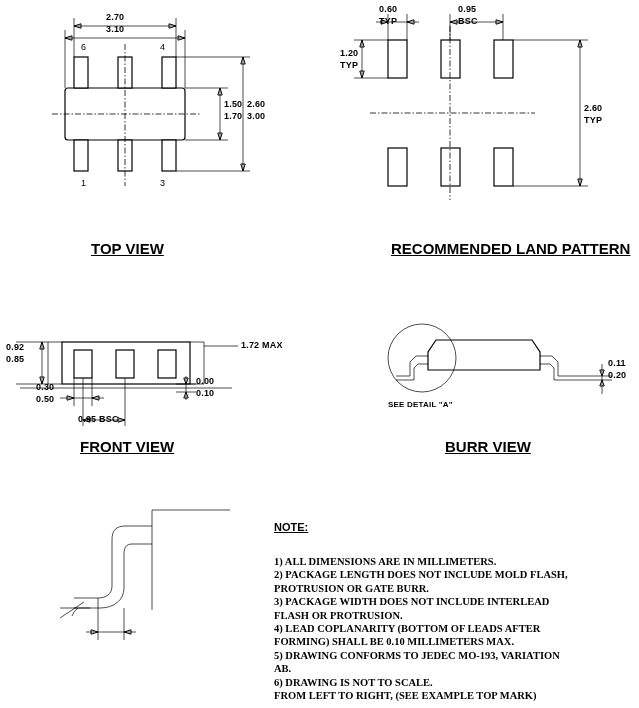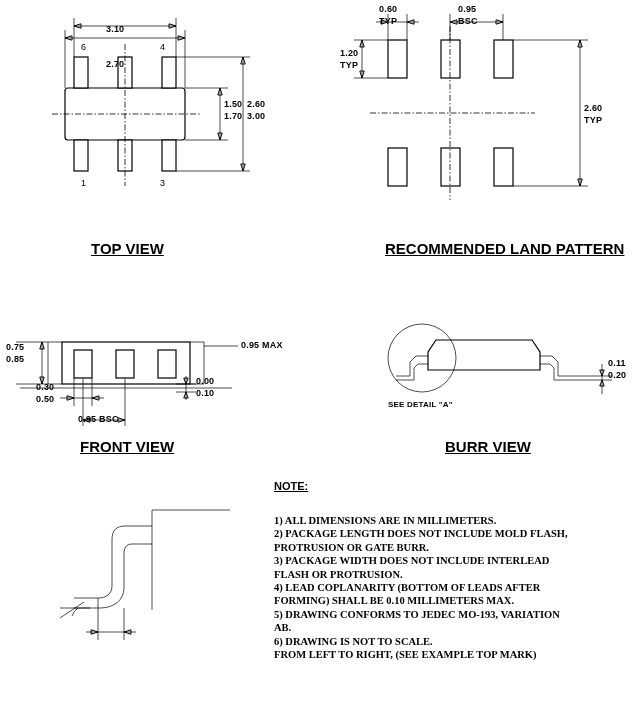--- a/index.html
+++ b/index.html
@@ -8,21 +8,21 @@
     background:#ffffff;
     font-family:"Liberation Sans", sans-serif;
     color:#000;
     position:relative;
     overflow:hidden;
   }
   .stage{position:absolute;left:0;top:0;width:639px;height:708px;}
   .abs{position:absolute;}
   .lbl{font-size:9px;font-weight:bold;letter-spacing:0.2px;white-space:nowrap;}
   .viewtitle{font-size:15px;font-weight:bold;text-decoration:underline;white-space:nowrap;}
-  .note-title{font-size:11px;font-weight:bold;text-decoration:underline;}
+  .note-title{font-size:11px;font-weight:bold;text-decoration:underline;margin-top:41px;}
   .note-body{font-size:10.5px;font-weight:bold;line-height:13.4px;width:330px;}
   .pinno{font-size:9px;font-weight:normal;}
   svg{display:block;overflow:visible;}
   .st{stroke:#000;fill:none;}
   .body-fill{fill:#ffffff;stroke:#000;stroke-width:1.2;}
   .lead-fill{fill:#ffffff;stroke:#000;stroke-width:1.2;}
   .dash{stroke:#000;stroke-width:0.8;fill:none;stroke-dasharray:6 2 1.5 2;}
   .thin{stroke:#000;stroke-width:0.7;fill:none;}
   .dim{stroke:#000;stroke-width:0.7;fill:none;}
   .pad{fill:#ffffff;stroke:#000;stroke-width:1.2;}
@@ -68,21 +68,21 @@
 
       <line class="dim" x1="220" y1="88" x2="220" y2="140"></line>
       <path class="st" fill="#000" d="M220,88 l-2.2,7 l4.4,0 z"></path>
       <path class="st" fill="#000" d="M220,140 l-2.2,-7 l4.4,0 z"></path>
 
       <line class="dim" x1="243" y1="57" x2="243" y2="171"></line>
       <path class="st" fill="#000" d="M243,57 l-2.2,7 l4.4,0 z"></path>
       <path class="st" fill="#000" d="M243,171 l-2.2,-7 l4.4,0 z"></path>
     </svg>
 
-    <div class="abs lbl" style="left:106px;top:12px;margin-top:47px;">2.70</div>
+    <div class="abs lbl" style="left:106px;top:12px;">2.70</div>
     <div class="abs lbl" style="left:106px;top:24px;">3.10</div>
     <div class="abs lbl" style="left:224px;top:99px;">1.50</div>
     <div class="abs lbl" style="left:224px;top:111px;">1.70</div>
     <div class="abs lbl" style="left:247px;top:99px;">2.60</div>
     <div class="abs lbl" style="left:247px;top:111px;">3.00</div>
 
     <div class="abs pinno" style="left:81px;top:42px;">6</div>
     <div class="abs pinno" style="left:160px;top:42px;">4</div>
     <div class="abs pinno" style="left:81px;top:178px;">1</div>
     <div class="abs pinno" style="left:160px;top:178px;">3</div>
@@ -131,21 +131,21 @@
 
     <div class="abs lbl" style="left:39px;top:4px;">0.60</div>
     <div class="abs lbl" style="left:39px;top:16px;">TYP</div>
     <div class="abs lbl" style="left:118px;top:4px;">0.95</div>
     <div class="abs lbl" style="left:118px;top:16px;">BSC</div>
     <div class="abs lbl" style="left:0px;top:48px;">1.20</div>
     <div class="abs lbl" style="left:0px;top:60px;">TYP</div>
     <div class="abs lbl" style="left:244px;top:103px;">2.60</div>
     <div class="abs lbl" style="left:244px;top:115px;">TYP</div>
 
-    <div class="abs viewtitle" style="left:24px;top:240px;padding-left:21px;">RECOMMENDED LAND PATTERN</div>
+    <div class="abs viewtitle" style="left:30px;top:240px;padding-left:21px;">RECOMMENDED LAND PATTERN</div>
   </div>
 
   <div class="abs" style="left:0px;top:310px;width:300px;height:160px;">
     <svg width="300" height="160" viewBox="0 0 300 160">
 
       <rect class="body-fill" x="62" y="32" width="128" height="42"></rect>
 
       <line class="thin" x1="20" y1="78" x2="232" y2="78"></line>
 
       <rect class="lead-fill" x="74" y="40" width="18" height="28"></rect>
@@ -175,23 +175,23 @@
       <path class="st" fill="#000" d="M83,110 l7,-2.2 l0,4.4 z"></path>
       <path class="st" fill="#000" d="M125,110 l-7,-2.2 l0,4.4 z"></path>
 
       <line class="thin" x1="176" y1="74" x2="196" y2="74"></line>
       <line class="thin" x1="176" y1="82" x2="196" y2="82"></line>
       <line class="dim" x1="186" y1="66" x2="186" y2="90"></line>
       <path class="st" fill="#000" d="M186,74 l-2.2,-6 l4.4,0 z"></path>
       <path class="st" fill="#000" d="M186,82 l-2.2,6 l4.4,0 z"></path>
     </svg>
 
-    <div class="abs lbl" style="left:6px;top:32px;">0.75</div>
+    <div class="abs lbl" style="left:6px;top:32px;">0.92</div>
     <div class="abs lbl" style="left:6px;top:44px;">0.85</div>
-    <div class="abs lbl" style="left:241px;top:30px;">0.95 MAX</div>
+    <div class="abs lbl" style="left:241px;top:30px;">1.72 MAX</div>
     <div class="abs lbl" style="left:36px;top:72px;">0.30</div>
     <div class="abs lbl" style="left:36px;top:84px;">0.50</div>
     <div class="abs lbl" style="left:78px;top:104px;">0.95 BSC</div>
     <div class="abs lbl" style="left:196px;top:66px;">0.00</div>
     <div class="abs lbl" style="left:196px;top:78px;">0.10</div>
 
     <div class="abs viewtitle" style="left:80px;top:128px;">FRONT VIEW</div>
   </div>
 
   <div class="abs" style="left:340px;top:310px;width:299px;height:160px;">

